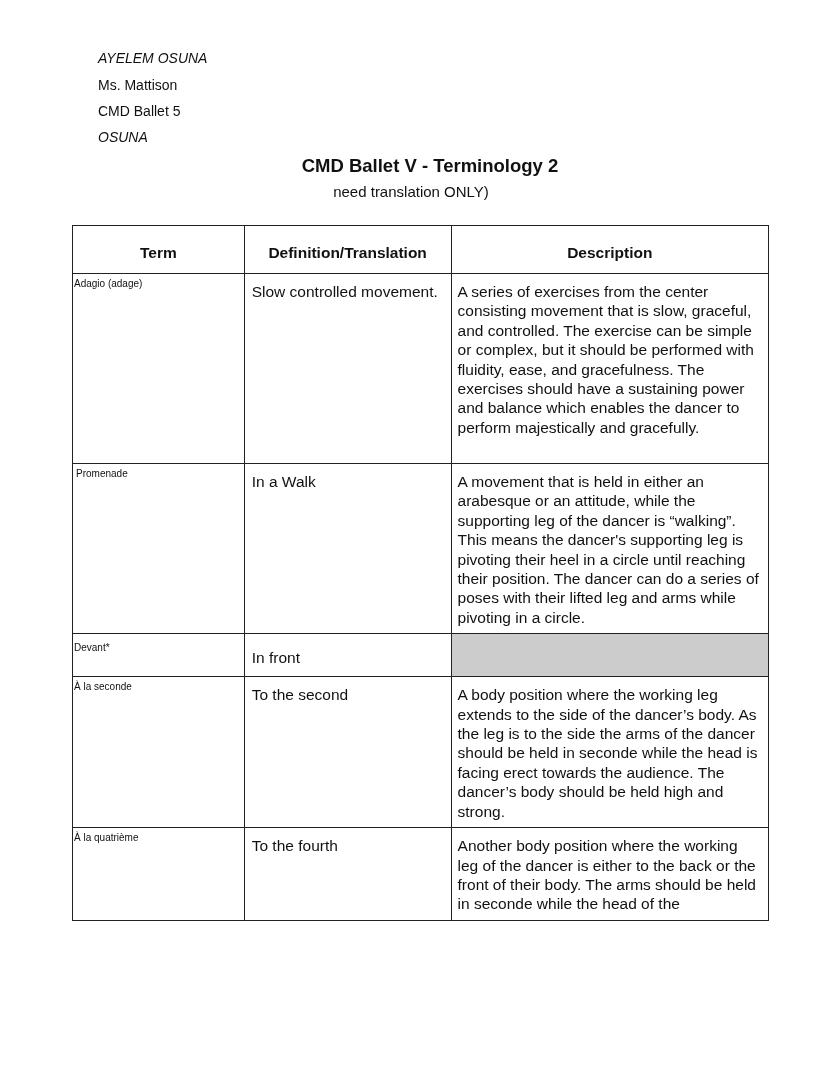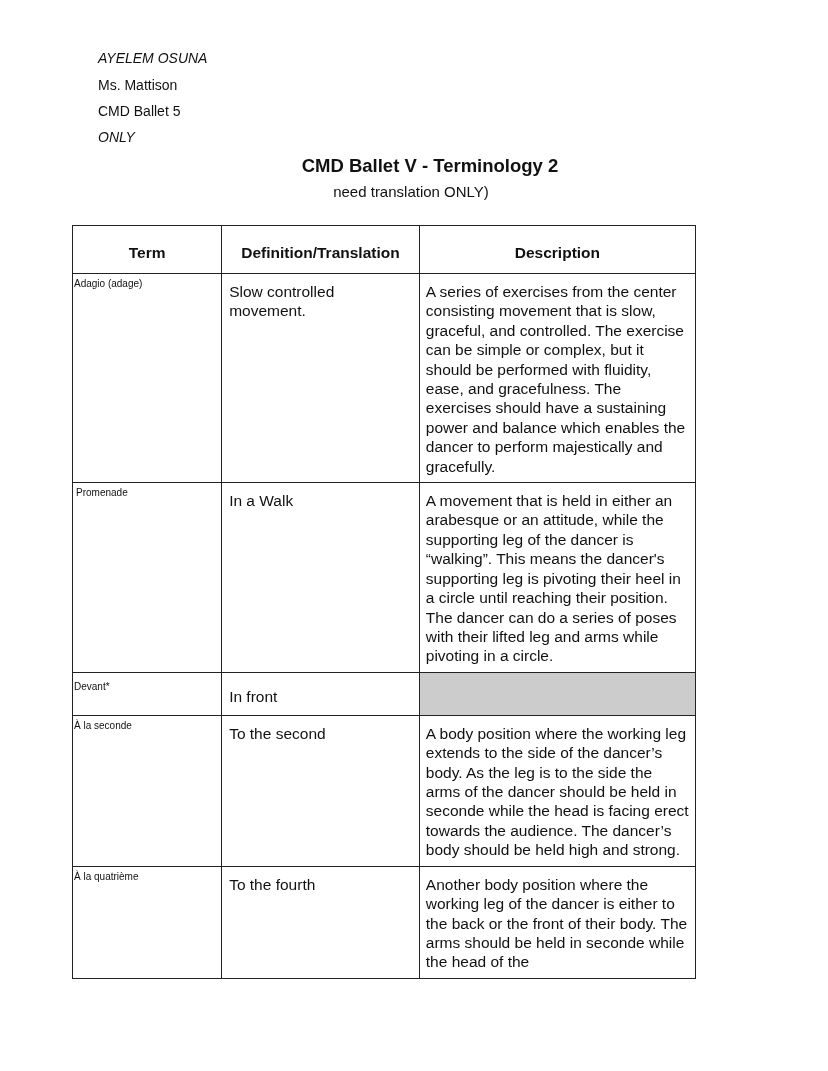--- a/index.html
+++ b/index.html
@@ -15,21 +15,21 @@
   }
   .subtitle {
     position: absolute; left: 96px; width: 630px; top: 181px;
     font-size: 15px; line-height: 21px; text-align: center;
   }
   .subtitle span { display: block; }
   .subtitle .l1 { text-align: left; }
 
   table.terms {
     position: absolute; left: 72px; top: 225px;
-    width: 624px; border-collapse: collapse;
+    width: 697px; border-collapse: collapse;
     font-size: 15.5px; line-height: 19.4px;
   }
   table.terms td, table.terms th {
     border: 1.5px solid #222;
     vertical-align: top;
   }
   table.terms th {
     height: 48px; font-weight: bold; font-size: 15.5px;
     text-align: center; vertical-align: middle; padding-top: 6px;
   }
@@ -43,21 +43,21 @@
   td.desc { padding: 8px 6px 6px 6px; }
   td.shaded { background: #cccccc; }
   td.def.mid { padding-top: 14px; }
 </style>
 </head>
 <body>
 
 <div class="hdr-line italic" style="top:49px">AYELEM OSUNA</div>
 <div class="hdr-line" style="top:76px">Ms. Mattison</div>
 <div class="hdr-line" style="top:102px">CMD Ballet 5</div>
-<div class="hdr-line italic" style="top:128px">ONLY</div>
+<div class="hdr-line italic" style="top:128px">OSUNA</div>
 
 <div class="title">CMD Ballet V - Terminology 2</div>
 <div class="subtitle">
   <span class="l2">need translation ONLY)</span>
 </div>
 
 <table class="terms">
   <colgroup>
       <col class="c1">
       <col class="c2">

